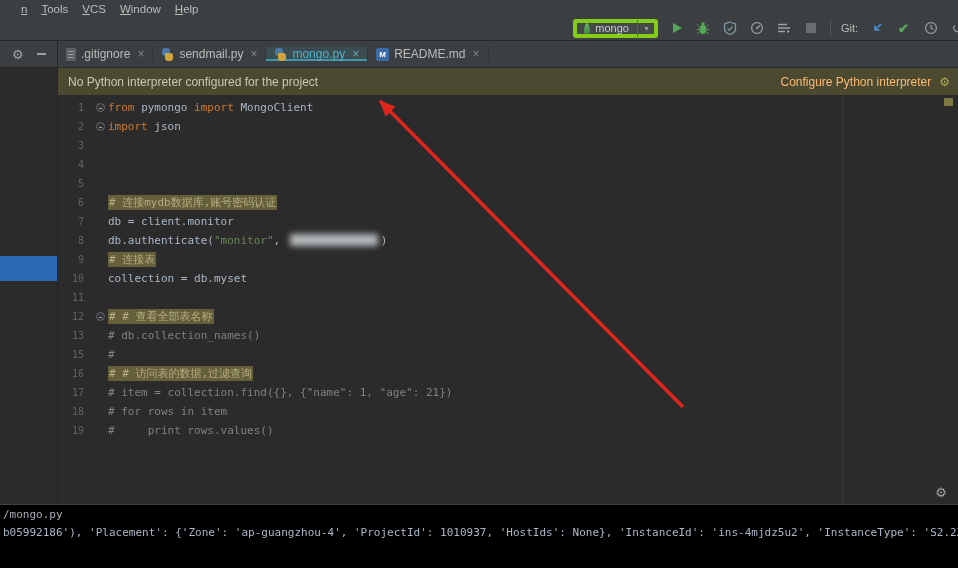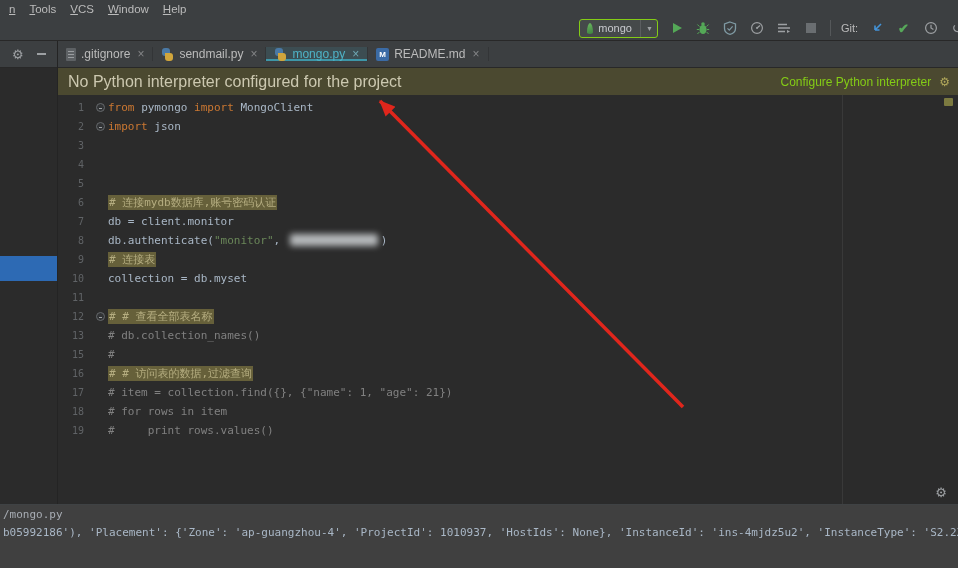--- a/index.html
+++ b/index.html
@@ -1,26 +1,26 @@
 <!DOCTYPE html>
 <html><head>
 <meta charset="utf-8">
 <style>
   *{margin:0;padding:0;box-sizing:border-box;}
   html,body{width:958px;height:568px;}
   body{position:relative;overflow:hidden;background:#2b2b2b;font-family:"Liberation Sans",sans-serif;color:#bbbbbb;}
 
   
-  .menubar{height:16px;background:#3c3f41;display:flex;align-items:center;padding-left:2px;}
+  .menubar{height:16px;background:#3c3f41;display:flex;align-items:center;padding-left:14px;}
   .menu-item{display:inline-block;font-size:11.5px;color:#bbbbbb;padding:0 7px;line-height:16px;cursor:default;}
   .menu-item::first-letter{text-decoration:underline;}
 
   
   .toolbar{height:25px;background:#3c3f41;border-bottom:1px solid #282828;display:flex;align-items:center;justify-content:flex-end;gap:10px;}
-  .run-combo{height:19px;display:flex;align-items:center;gap:5px;padding:0 4px 0 7px;border:1px solid #84cc16;border-radius:3px;background:#45494a;}
+  .run-combo{height:19px;display:flex;align-items:center;gap:5px;padding:0 4px 0 7px;border:4px solid #84cc16;border-radius:3px;background:#45494a;}
   .run-combo-label{font-size:11px;color:#c8cace;}
   .combo-caret{font-size:7px;color:#9da0a3;border-left:1px solid #5b5e60;padding-left:5px;margin-left:3px;line-height:17px;}
   .mongo-leaf{width:6px;height:11px;background:linear-gradient(160deg,#6cb860,#3e8240);border-radius:50% 50% 50% 50%/85% 85% 15% 15%;}
   .tbtn{width:17px;height:17px;display:flex;align-items:center;justify-content:center;flex:none;cursor:default;}
   .play-tri{width:0;height:0;border-left:9px solid #54a857;border-top:5.5px solid transparent;border-bottom:5.5px solid transparent;margin-left:2px;}
   .stop-sq{width:10px;height:10px;background:#6a6e71;}
   .tsep{width:1px;height:16px;background:#55585a;}
   .git-label{font-size:11px;color:#bbbbbb;}
   .check{color:#57a85a;font-size:13px;font-weight:bold;line-height:17px;}
   .revert .revert-glyph{color:#9da0a3;font-size:14px;}
@@ -44,23 +44,23 @@
   .ficon{flex:none;}
   .python-file-icon{position:relative;width:13px;height:13px;}
   .python-file-icon::before{content:"";position:absolute;left:1px;top:0;width:8px;height:8px;background:#4a79a5;border-radius:3px 3px 0 3px;}
   .python-file-icon::after{content:"";position:absolute;right:1px;bottom:0;width:8px;height:8px;background:#d0a53c;border-radius:0 3px 3px 3px;}
   .text-file-icon{width:10px;height:13px;background:#5d6164;border-radius:1px;position:relative;}
   .text-file-icon::after{content:"";position:absolute;left:2px;right:2px;top:3px;height:8px;background:repeating-linear-gradient(#9a9da0 0 1px,transparent 1px 3px);}
   .markdown-file-icon{width:13px;height:13px;background:#3b6ba5;color:#ffffff;font-size:8px;font-weight:bold;display:flex;align-items:center;justify-content:center;border-radius:2px;}
 
   
   .banner{height:27px;background:#4b4930;display:flex;align-items:center;padding:0 8px 0 10px;flex:none;}
-  .banner-msg{font-size:16px;color:#ccc8b0;}
+  .banner-msg{font-size:12px;color:#ccc8b0;}
   .spacer{flex:1;}
-  .banner-link{font-size:12px;color:#84cc16;cursor:pointer;}
+  .banner-link{font-size:12px;color:#fdba74;cursor:pointer;}
   .banner-gear{color:#b0a75a;font-size:12px;margin-left:8px;}
 
   
   .code-wrap{flex:1;position:relative;padding-top:3px;overflow:hidden;background:#2b2b2b;}
   .code-line{display:flex;height:19px;align-items:center;font-family:"DejaVu Sans Mono",monospace;font-size:11px;white-space:pre;}
   .ln{width:34px;text-align:right;padding-right:8px;color:#606366;font-size:10px;flex:none;}
   .foldcol{width:16px;flex:none;display:flex;align-items:center;justify-content:center;}
   .fold-dot{width:9px;height:9px;border:1px solid #66696c;border-radius:50%;position:relative;background:#313335;}
   .fold-dot::after{content:"";position:absolute;left:2px;right:2px;top:3.5px;height:1px;background:#9da0a3;}
   .codetext{white-space:pre;}
@@ -69,21 +69,21 @@
   .seg-str{color:#6a8759;}
   .seg-num{color:#6897bb;}
   .seg-comment{color:#808080;}
   .seg-comment-hl{color:#b5ad80;background:#66603a;padding:1px 1px;}
   .seg-redacted{display:inline-block;width:88px;height:12px;background:#d8dcdf;opacity:.8;filter:blur(3px);border-radius:2px;vertical-align:-2px;margin:0 3px;}
   .margin-guide{position:absolute;left:784px;top:0;bottom:0;width:1px;background:#393939;}
   .inspect-mark{position:absolute;right:5px;top:3px;width:9px;height:8px;background:#7c7a40;border-radius:1px;}
 
   
   .editor-gear{position:absolute;right:11px;top:485px;color:#9da0a3;font-size:13px;z-index:5;}
-  .bottom-panel{position:absolute;left:0;right:0;top:504px;bottom:0;background:#404040;border-top:1px solid #3f4244;font-family:"DejaVu Sans Mono",monospace;overflow:hidden;}
+  .bottom-panel{position:absolute;left:0;right:0;top:504px;bottom:0;background:#000000;border-top:1px solid #3f4244;font-family:"DejaVu Sans Mono",monospace;overflow:hidden;}
   .path-line{padding:3px 3px 1px;font-size:11px;color:#a8adb4;white-space:pre;}
   .console-line{padding:4px 3px;font-size:11px;color:#a9b7c6;white-space:pre;}
 
   .arrow-overlay{position:absolute;left:0;top:0;pointer-events:none;z-index:50;}
 </style>
 </head>
 <body>
 
 <div class="menubar">
   <div id="menu-items"><div class="menu-item">n</div><div class="menu-item">Tools</div><div class="menu-item">VCS</div><div class="menu-item">Window</div><div class="menu-item">Help</div></div>

